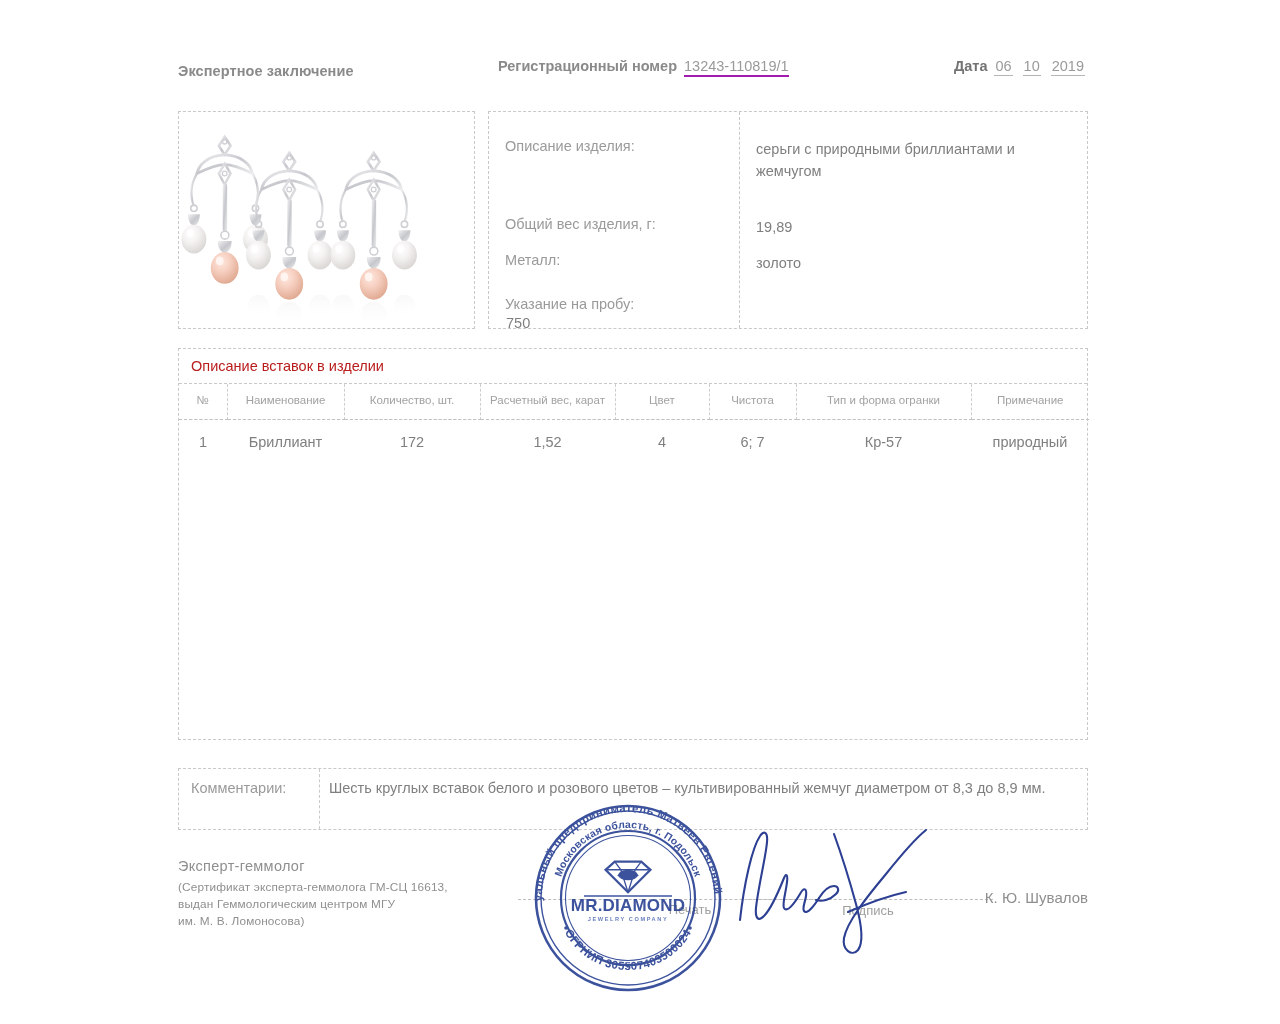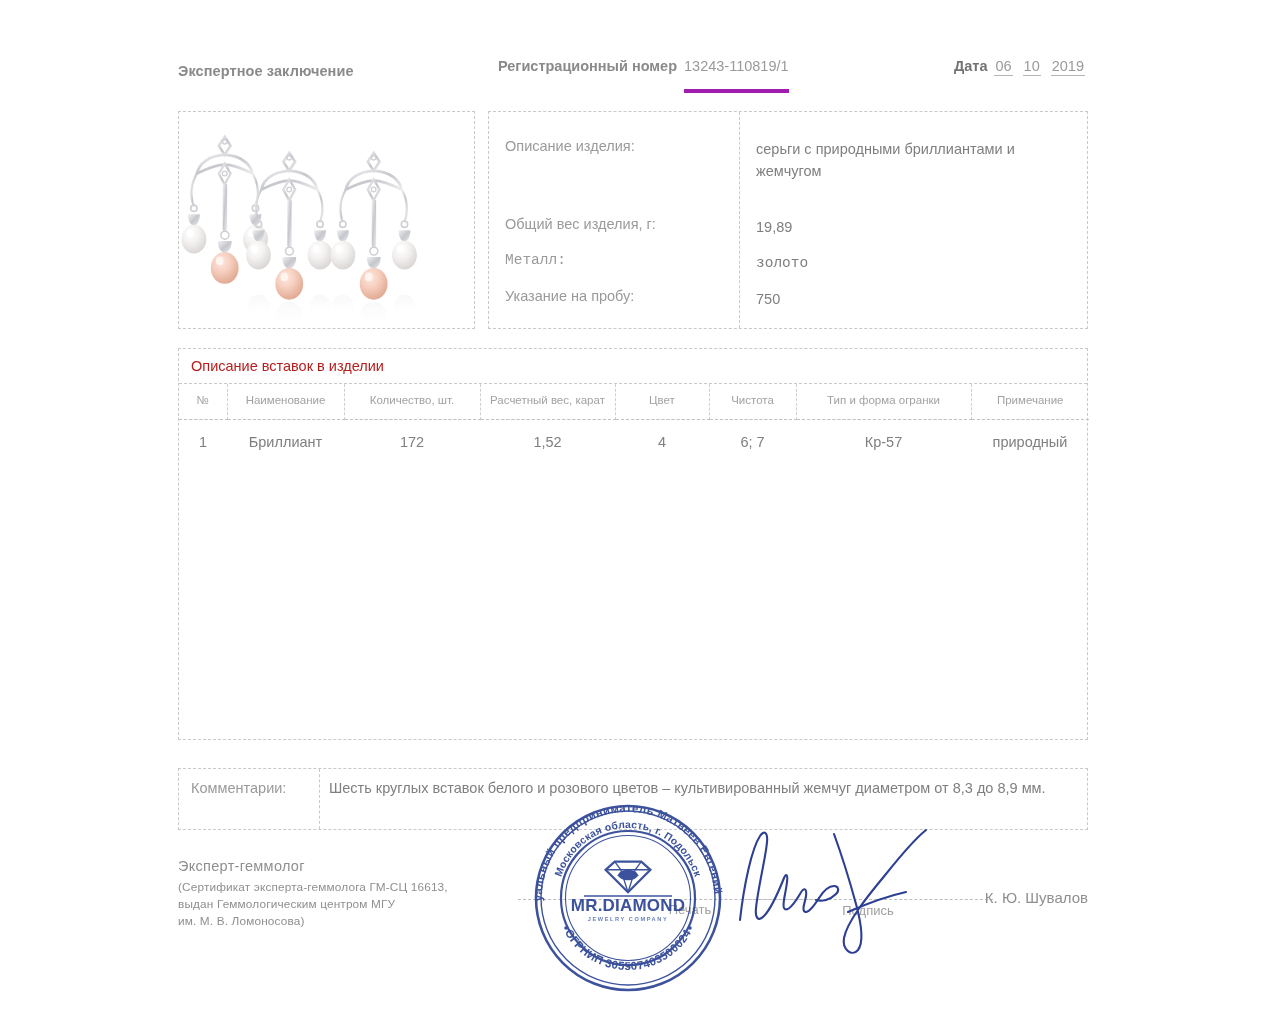--- a/index.html
+++ b/index.html
@@ -49,22 +49,22 @@
     white-space: nowrap;
   }
   .hdr-reg .lbl {
     font-size: 14.5px;
     font-weight: bold;
     color: #8a8a8a;
   }
   .hdr-reg .val {
     font-size: 14.5px;
     color: #9a9a9a;
-    border-bottom: 4px solid #a21caf;
-    padding-bottom: 15px;
+    border-bottom: 2px solid #a21caf;
+    padding-bottom: 1px;
   }
   .hdr-date {
     position: absolute;
     right: 0;
     top: 0;
     display: flex;
     align-items: baseline;
     gap: 7px;
     white-space: nowrap;
   }
@@ -133,22 +133,22 @@
     flex: 1;
     box-sizing: border-box;
     padding-left: 17px;
     padding-right: 12px;
     font-size: 14.5px;
     color: #7f7f7f;
     line-height: 1.55;
   }
   .r1 { top: 26px; }
   .r2 { top: 104px; }
-  .r3 { top: 140px; font-family: Liberation Mono, monospace; }
-  .r4 { top: 176px; }
+  .r3 { top: 140px; }
+  .r4 { top: 184px; flex-direction: column; }
 
   
   .inserts {
     position: absolute;
     left: 178px;
     top: 348px;
     width: 910px;
     height: 392px;
     border: 1px dashed #c9c9c9;
     box-sizing: border-box;

